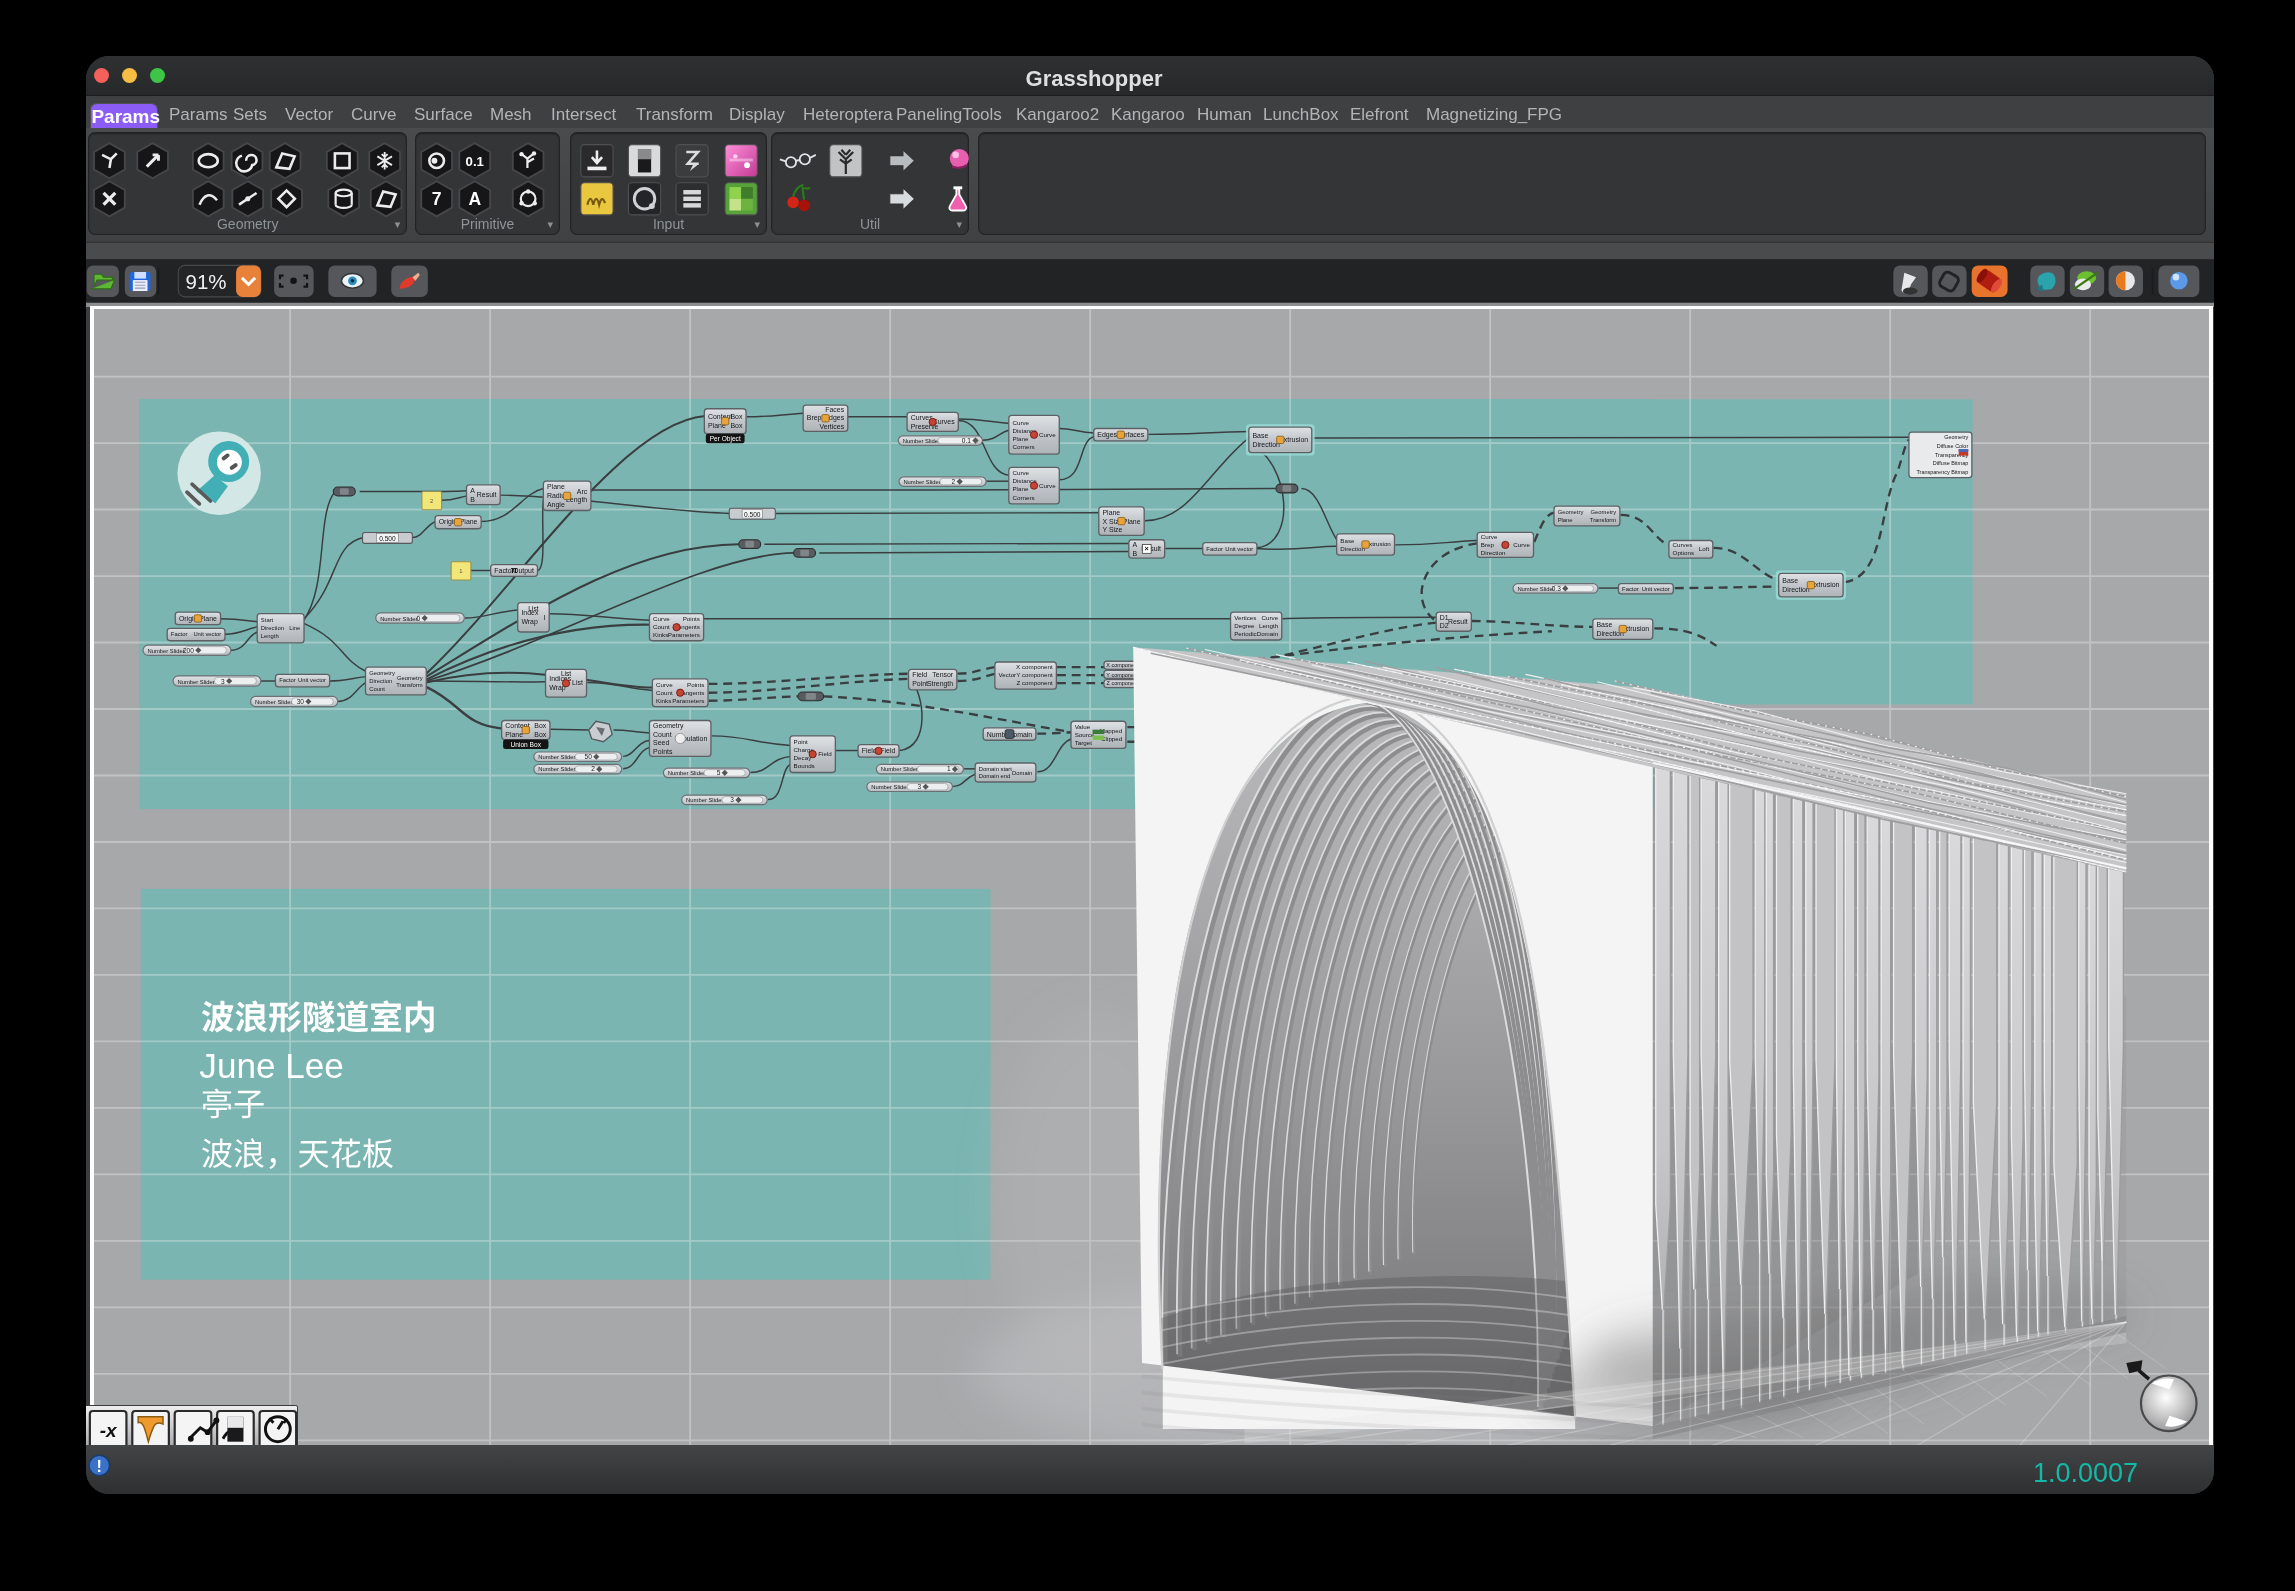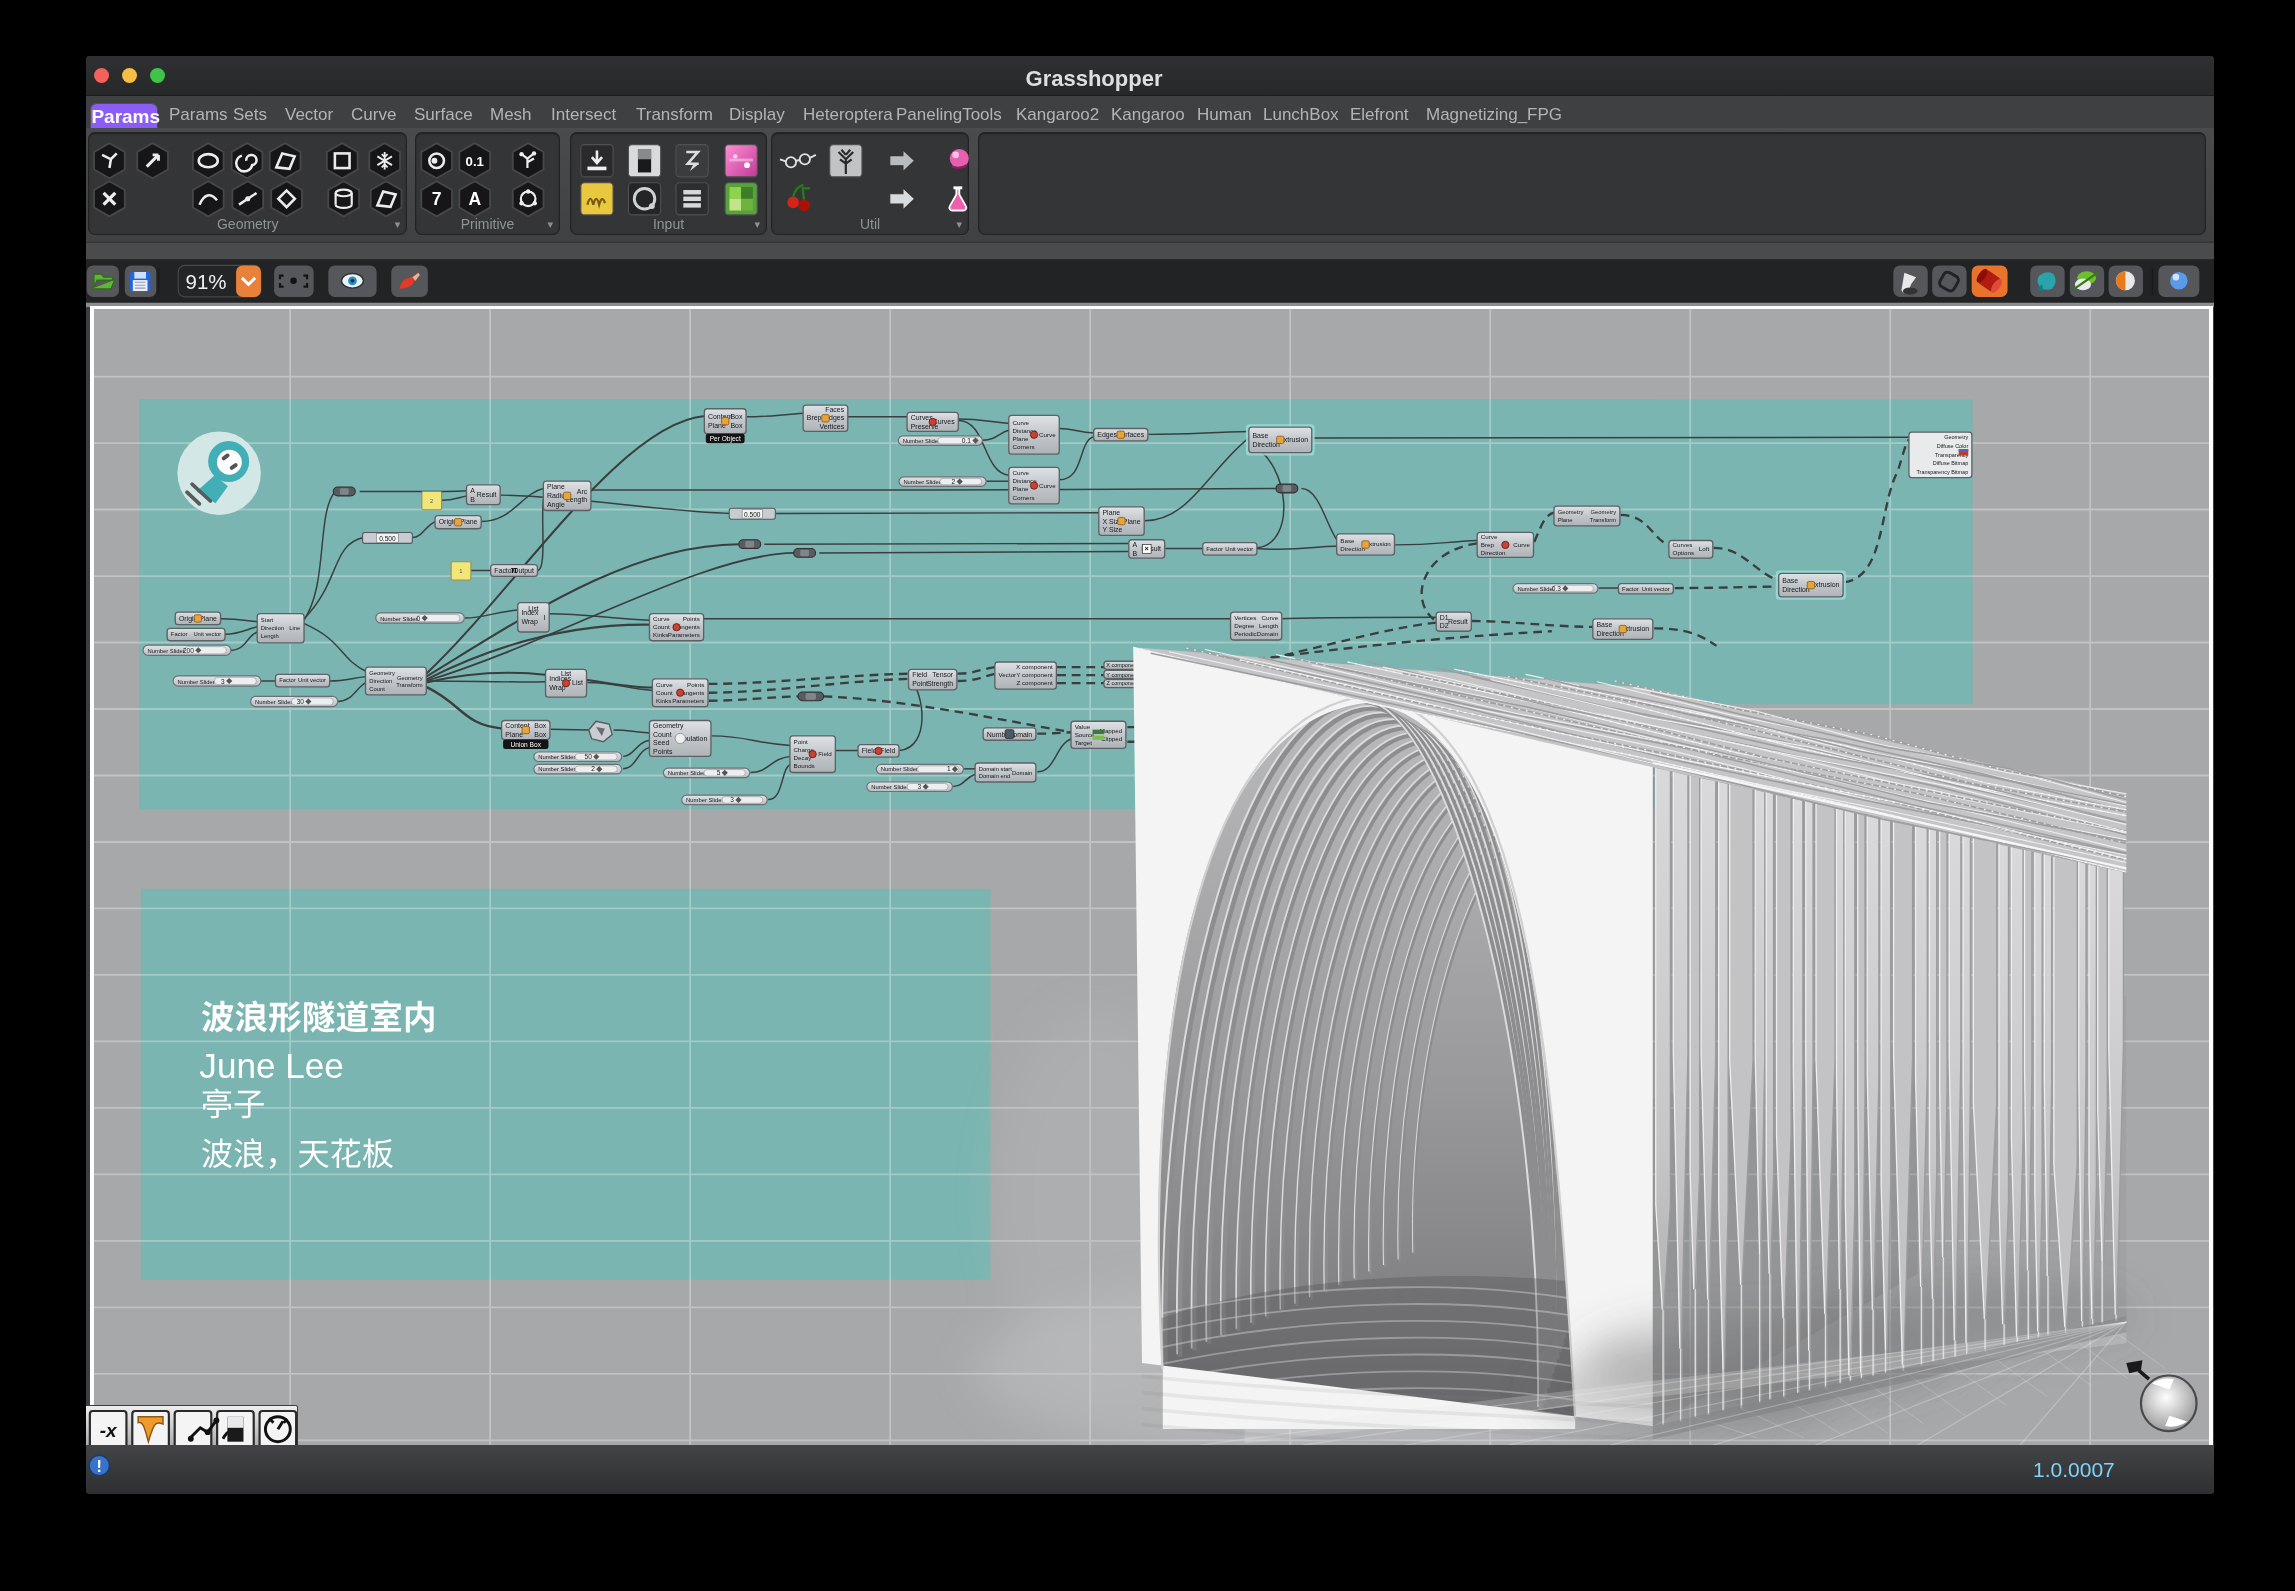--- a/index.html
+++ b/index.html
@@ -1,31 +1,31 @@
 <!DOCTYPE html>
 <html style="font-size:11.7px"><head><meta charset="utf-8"><style>
 html,body{margin:0;padding:0;background:#000;width:2295px;height:1591px;overflow:hidden}
 *{box-sizing:border-box;font-family:"Liberation Sans",sans-serif}
-#win{position:absolute;left:86px;top:56px;width:2128px;height:1438px;border-radius:4px;overflow:hidden;background:#3c3d3f}
+#win{position:absolute;left:86px;top:56px;width:2128px;height:1438px;border-radius:23px;overflow:hidden;background:#3c3d3f}
 #titlebar{position:absolute;left:0;top:0;width:100%;height:40px;background:linear-gradient(#2f3032,#27282a);border-bottom:0.7px solid #1c1c1e}
 .tl{position:absolute;top:11.7px;width:15.4px;height:15.4px;border-radius:50%}
 #title{position:absolute;top:9.5px;left:876px;width:264px;text-align:center;color:#dfdfe1;font-size:22px;font-weight:bold}
 #menubar{position:absolute;left:0;top:40px;width:100%;height:33px;background:#3f4042}
 .mi{position:absolute;top:8.8px;color:#b4b4b6;font-size:17px;white-space:nowrap}
 #ptab{position:absolute;left:4.4px;top:7.3px;width:68px;height:26px;background:#8b5cf6;border:0.7px solid #505052;border-bottom:none;border-radius:6.6px 6.6px 0 0;color:#fff;font-weight:bold;font-size:19px;text-align:center;line-height:25px}
 #toolbar{position:absolute;left:0;top:72px;width:100%;height:113px;background:linear-gradient(#4a4b4d,#404143)}
 .tpanel{position:absolute;top:3.7px;height:103px;background:#333537;border:0.7px solid #232325;border-radius:6.6px;box-shadow:inset 0 0.7px 1.5px rgba(0,0,0,.5)}
 .tlabel{position:absolute;bottom:1.5px;width:100%;text-align:center;color:#8f9496;font-size:14px}
 .tcaret{position:absolute;bottom:2.9px;right:5.9px;color:#909092;font-size:11px}
 #strip{position:absolute;left:0;top:186px;width:100%;height:18.3px;background:#4a4b4d;border-top:0.7px solid #333;border-bottom:0.7px solid #2a2a2c}
 #toolbar2{position:absolute;left:0;top:204px;width:100%;height:42px;background:#212325}
 #canvasframe{position:absolute;left:4.4px;top:250px;width:2123px;height:1143px;background:#fdfdfd}
 #canvas{position:absolute;left:8px;top:253px;width:2115px;height:1137px;background:#a7a8aa;overflow:hidden}
 #statusbar{position:absolute;left:0;top:1389px;width:100%;height:49px;background:linear-gradient(#434446,#2e2f31)}
-#ver{position:absolute;left:1947px;top:1402px;color:#7dd3fc;font-size:21px}
+#ver{position:absolute;left:1947px;top:1402px;color:#14b8a6;font-size:27px}
 svg{position:absolute;left:0;top:0}
 #csvg{left:8px;top:253px}
 #txtblock{position:absolute;left:8px;top:253px;width:2115px;height:1137px;pointer-events:none}
 </style></head><body>
 <div id="win">
 <div id="titlebar">
 <div class="tl" style="left:8px;background:#f4605a"></div>
 <div class="tl" style="left:36px;background:#f8bd44"></div>
 <div class="tl" style="left:64px;background:#3ec446"></div>
 <div id="title">Grasshopper</div>

